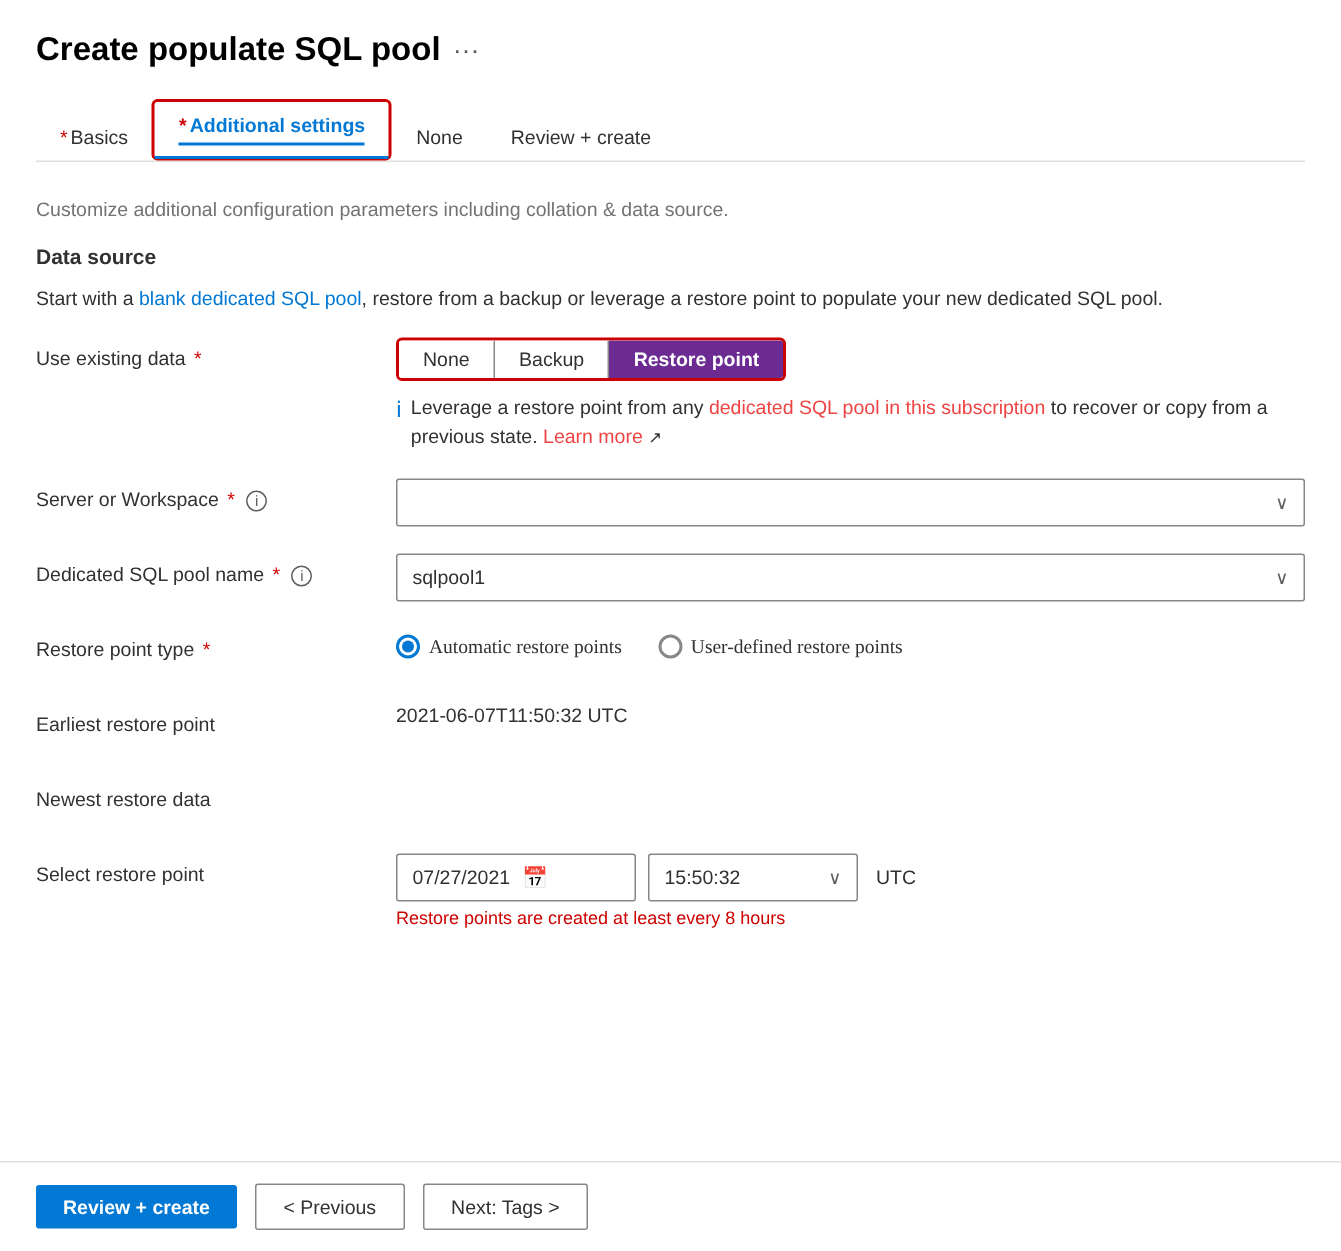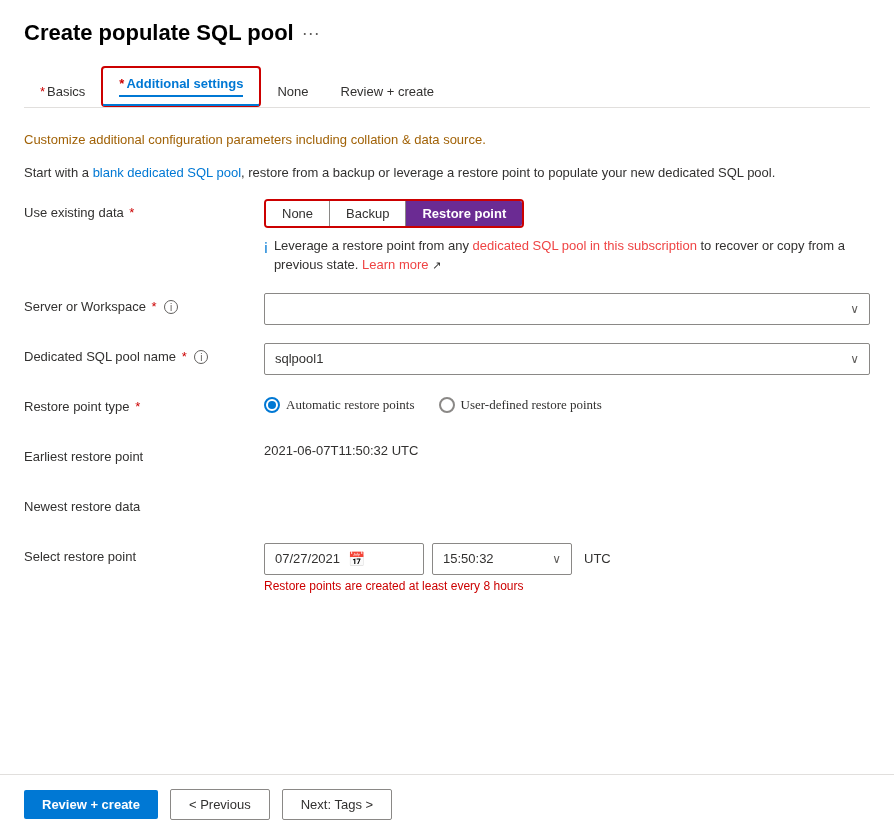--- a/index.html
+++ b/index.html
@@ -62,21 +62,21 @@
       right: 0;
       height: 2px;
       background: #0078d4;
     }
     .tab-asterisk {
       color: #c00;
       margin-right: 2px;
     }
     
     .description-text {
-      color: #a16207;
+      color: #737373;
       font-size: 13px;
       margin-bottom: 16px;
     }
     .section-title {
       font-size: 14px;
       font-weight: 700;
       margin-bottom: 10px;
     }
     .datasource-desc {
       font-size: 13px;
@@ -356,20 +356,21 @@
     </div>
     <div class="tab">
       <span>Review + create</span>
     </div>
   </div>
 
   <div class="content-area">
 
     <p class="description-text">Customize additional configuration parameters including collation &amp; data source.</p>
 
+    <div class="section-title">Data source</div>
 
     <p class="datasource-desc">
       Start with a <a>blank dedicated SQL pool</a>, restore from a backup or leverage a restore point to populate your new dedicated SQL pool.
     </p>
 
     <div class="form-row">
       <div class="form-label">
         <span>Use existing data</span><span class="req"> *</span>
       </div>
       <div class="form-control use-existing-control">

